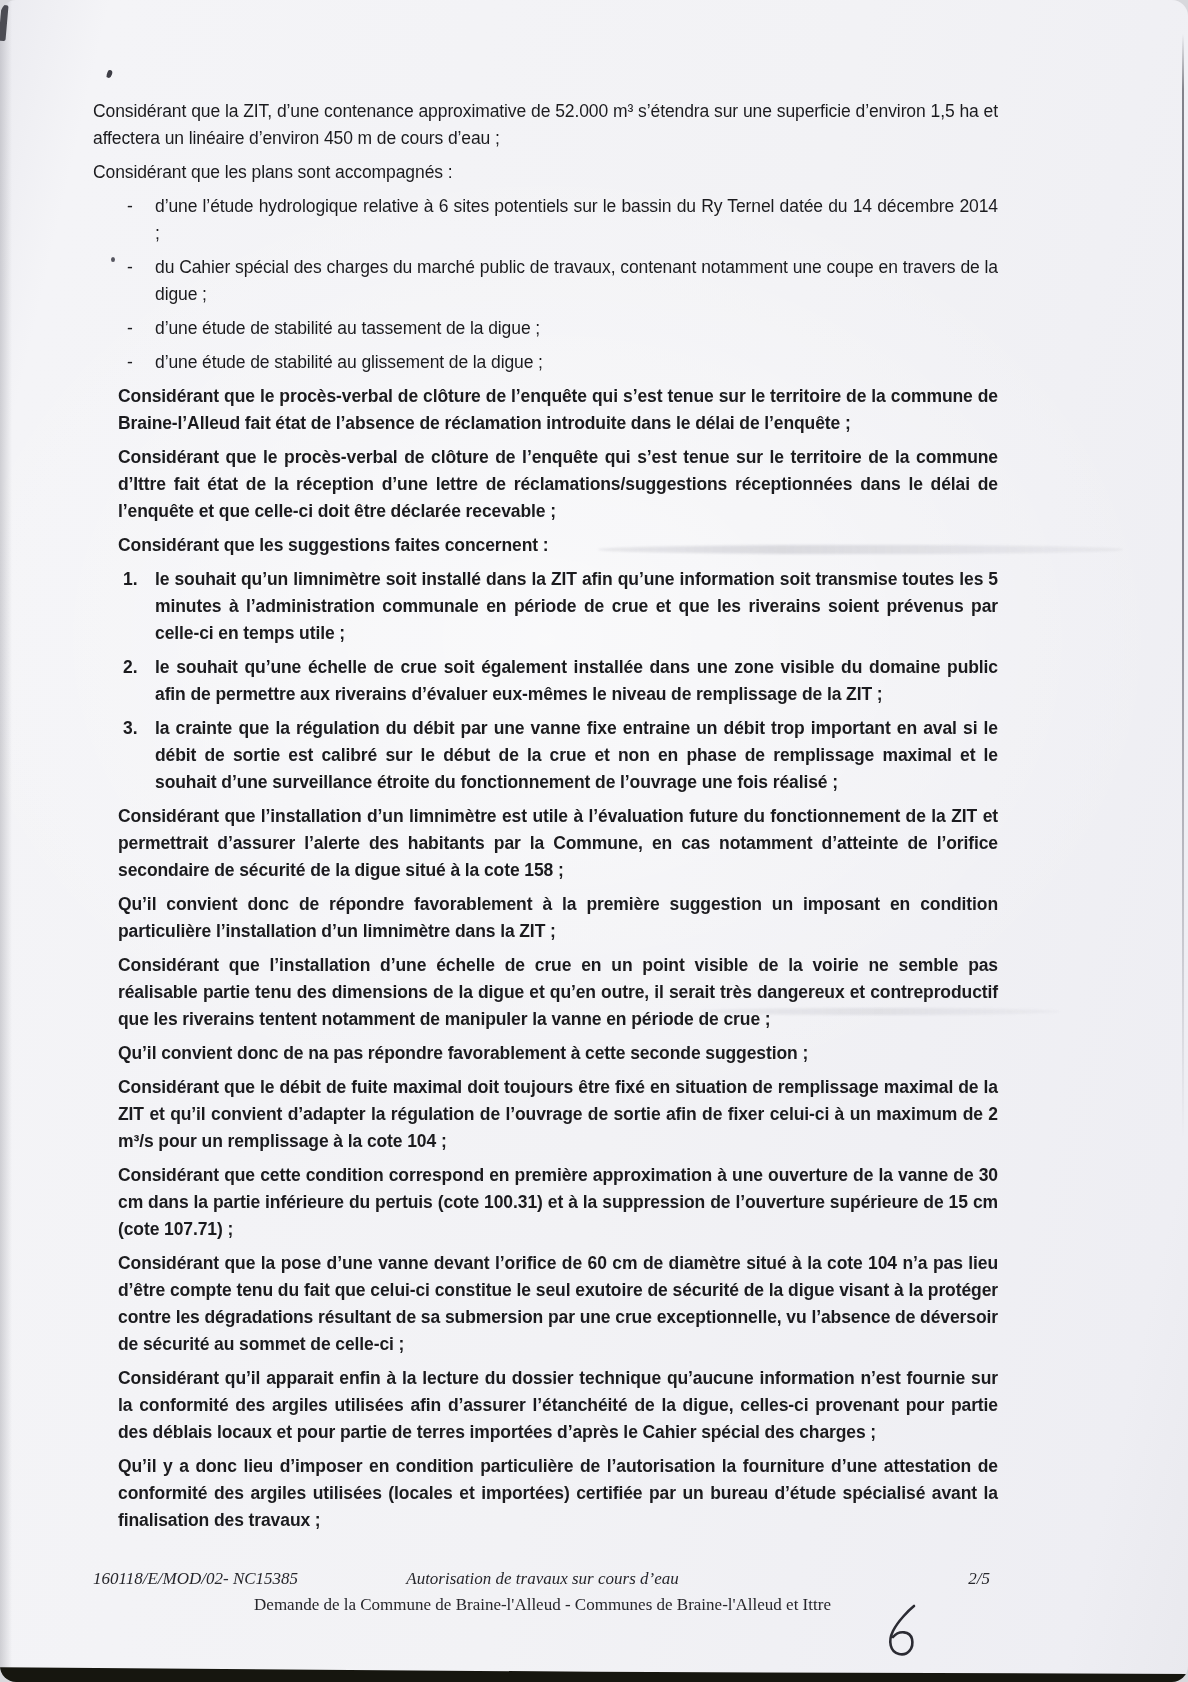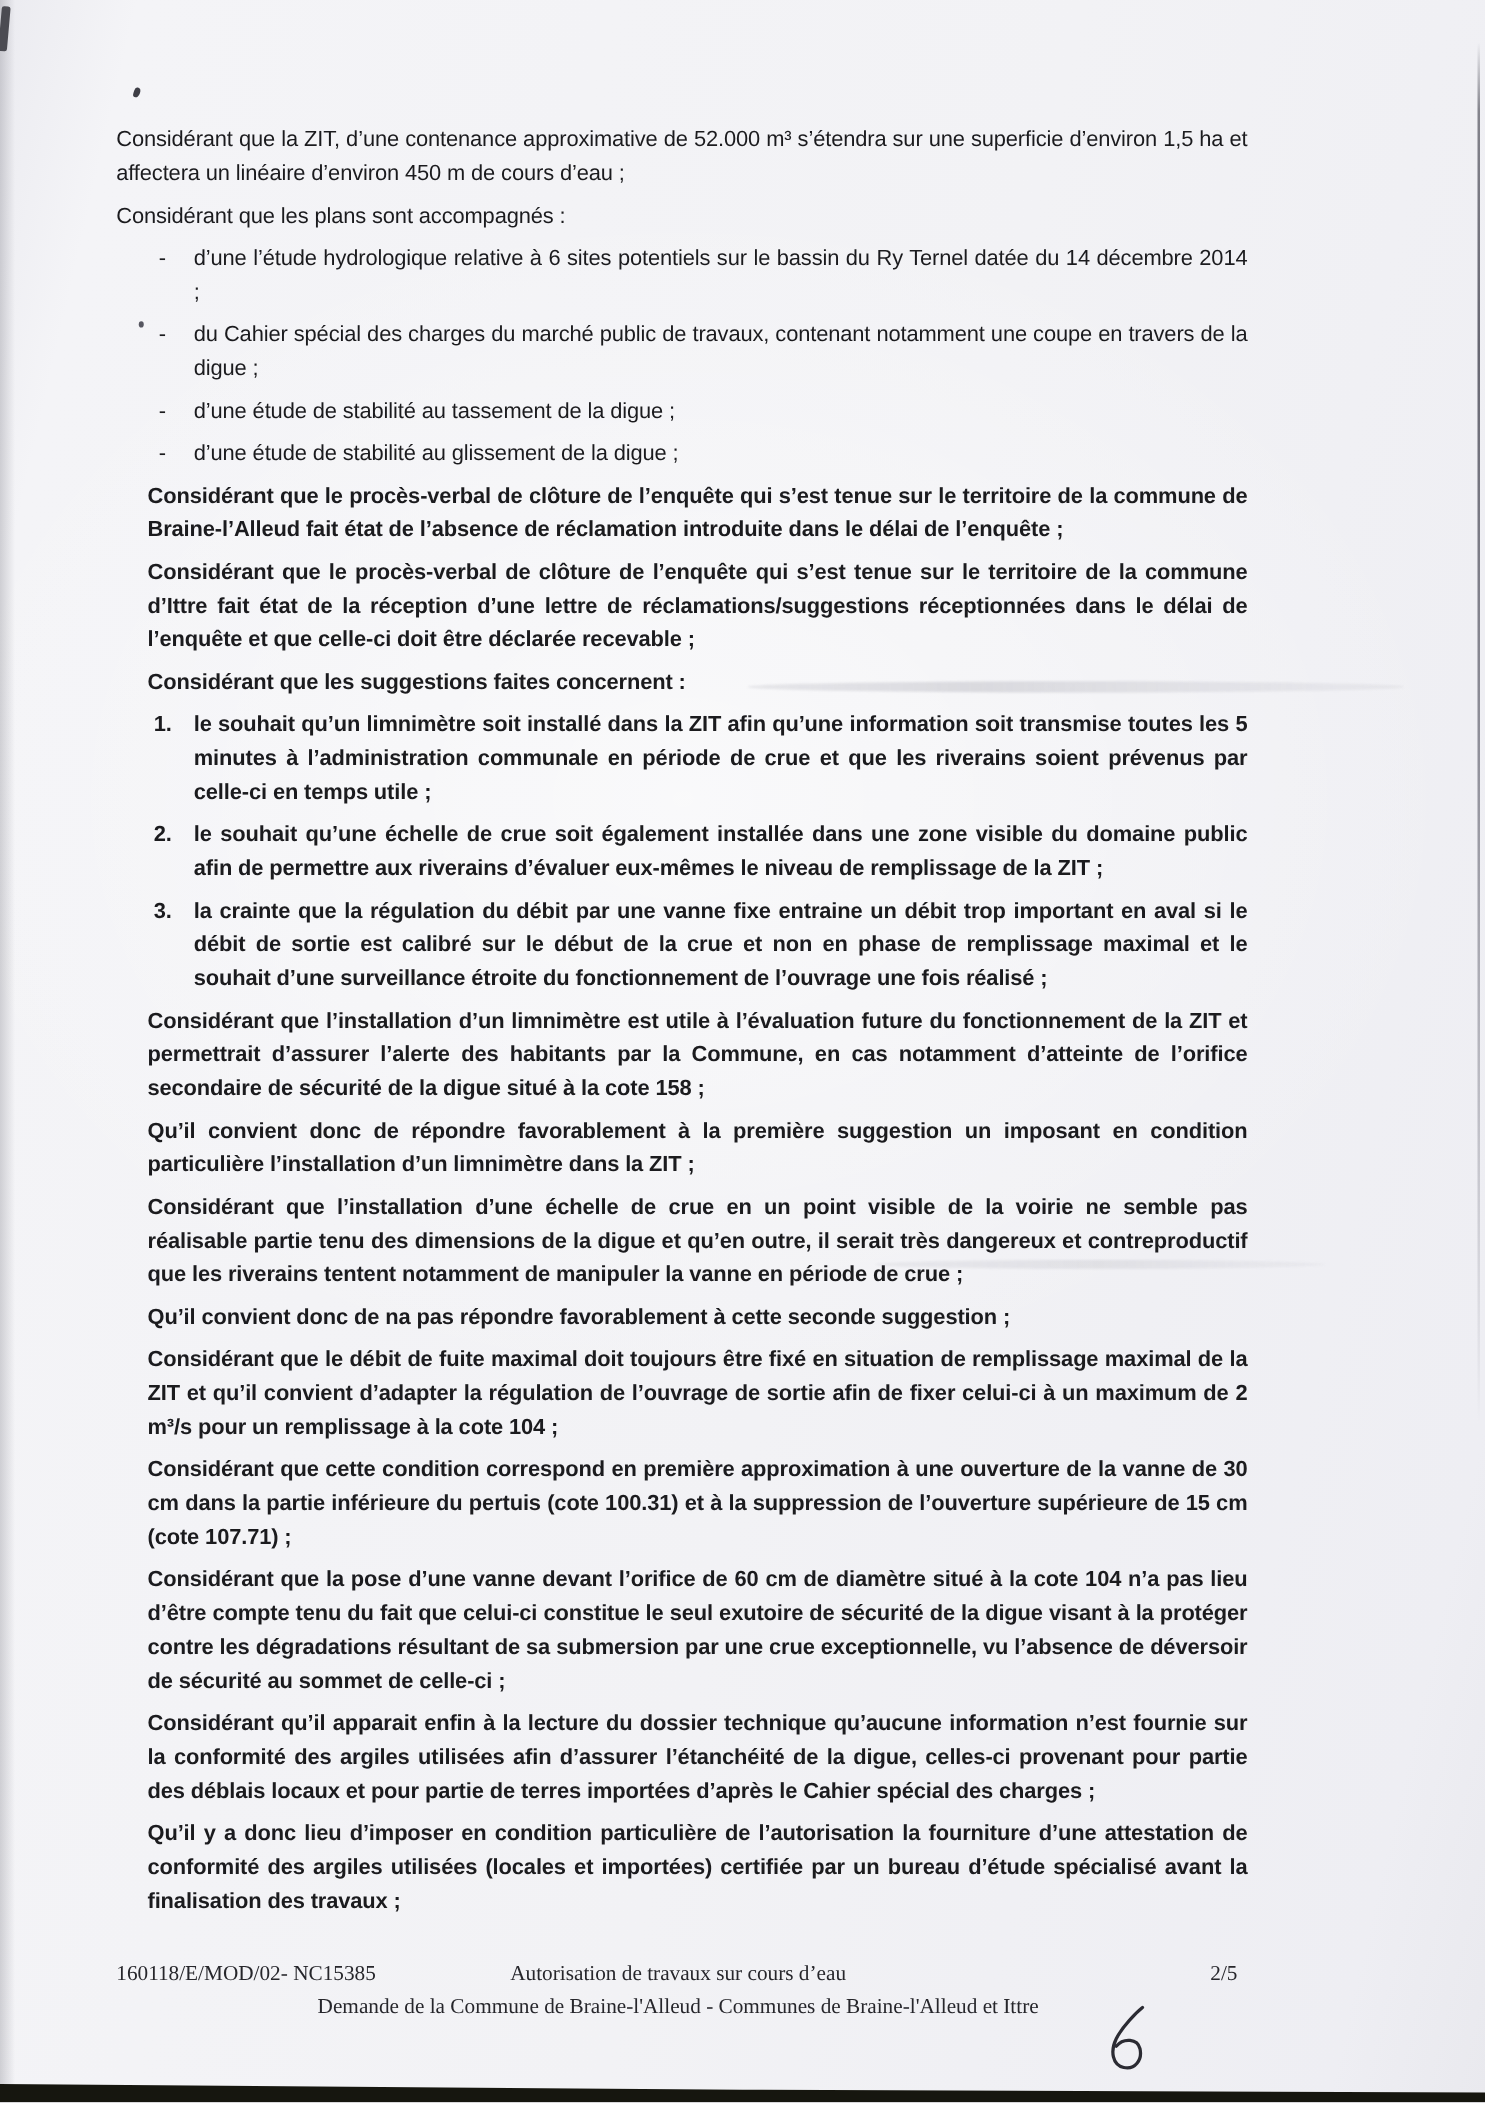--- a/index.html
+++ b/index.html
@@ -7,20 +7,21 @@
 
   .page {
     position:relative;
     width:1188px; height:1682px;
     overflow:hidden;
     color:#1b1b1e;
     background:
       radial-gradient(ellipse 900px 700px at 46% 38%, rgba(255,255,255,0.55), rgba(255,255,255,0) 70%),
       linear-gradient(103deg, #ebebf0 0%, #f4f4f7 7%, #f2f2f5 55%, #eeeef3 92%, #e9e9ee 100%);
     font-family:"Liberation Sans", sans-serif;
+    border-radius:16px;
   }
 
   
   .content {
     position:absolute; left:93px; top:98px; width:905px;
     font-size:17.5px; line-height:27px;
     letter-spacing:-0.1px;
     text-align:justify;
   }
   .content p { margin:0 0 7px 0; }
@@ -37,21 +38,21 @@
   .num-marker { flex:0 0 37px; box-sizing:border-box; padding-left:5px; text-align:left; }
   .num-text { flex:1; text-align:justify; }
 
   
   .footer {
     position:absolute; left:93px; top:1566px; width:899px;
     font-family:"Liberation Serif", serif;
     font-size:17px; line-height:26px; color:#26262b;
     text-align:left;
   }
-  .footer-row { position:relative; height:26px; }
+  .footer-row { position:relative; height:26px;font-style:italic; }
   .footer-ref  { position:absolute; left:0; top:0; }
   .footer-title{ position:absolute; left:0; right:0; top:0; text-align:center; }
   .footer-page { position:absolute; right:2px; top:0; }
   .footer-sub  { text-align:center; }
 
   
   .handwritten { position:absolute; left:883px; top:1603px; width:38px; height:56px; }
   .handwritten svg { display:block; }
 
   

